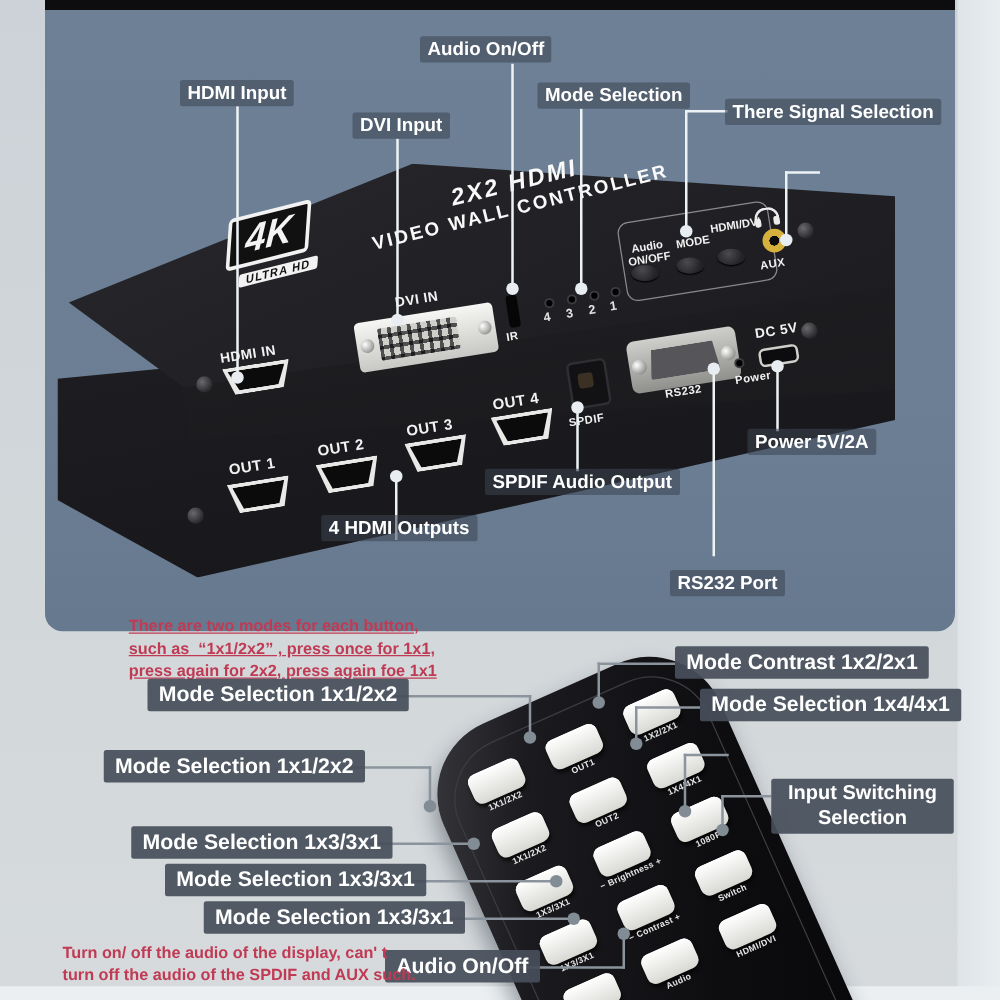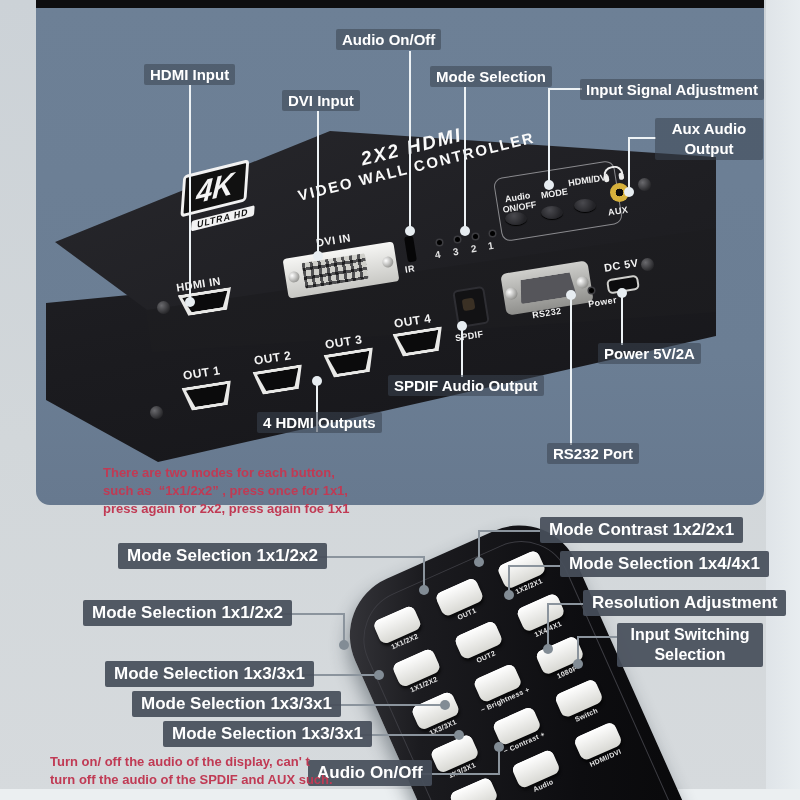--- a/index.html
+++ b/index.html
@@ -191,23 +191,21 @@
   <div class="pl pls" style="left:588px;top:297px;">Power</div>
   <div class="pl pls" style="left:604px;top:259px;font-size:11px;">DC 5V</div>
   <div class="dc5" style="left:607px;top:277px;"></div>
   <div class="screw" style="left:150px;top:406px;"></div>
   <div class="screw" style="left:641px;top:258px;"></div>
 
   <div class="lbl" style="left:144px;top:64px;">HDMI Input</div>
   <div class="lbl" style="left:282px;top:90px;">DVI Input</div>
   <div class="lbl" style="left:336px;top:29px;">Audio On/Off</div>
   <div class="lbl" style="left:430px;top:66px;">Mode Selection</div>
-  <div class="lbl" style="left:580px;top:79px;">Input Signal Adjustment</div>
-  <div class="lbl lbl2" style="left:655px;top:118px;width:96px;line-height:20px;">Aux Audio
-Output</div>
+  <div class="lbl" style="left:580px;top:79px;">There Signal Selection</div>
 
   <div class="wline" style="left:189px;top:85px;width:2px;height:215px;"></div>
   <div class="dot-w" style="left:185px;top:297px;"></div>
   <div class="wline" style="left:317px;top:111px;width:2px;height:142px;"></div>
   <div class="dot-w" style="left:313px;top:251px;"></div>
   <div class="wline" style="left:409px;top:51px;width:2px;height:178px;"></div>
   <div class="dot-w" style="left:405px;top:226px;"></div>
   <div class="wline" style="left:464px;top:87px;width:2px;height:142px;"></div>
   <div class="dot-w" style="left:460px;top:226px;"></div>
   <div class="wline" style="left:548px;top:88px;width:34px;height:2px;"></div>
@@ -220,27 +218,27 @@
   <div class="wline" style="left:316px;top:382px;width:2px;height:50px;"></div>
   <div class="dot-w" style="left:312px;top:376px;"></div>
   <div class="lbl" style="left:257px;top:412px;">4 HDMI Outputs</div>
 
   <div class="wline" style="left:461px;top:327px;width:2px;height:50px;"></div>
   <div class="dot-w" style="left:457px;top:321px;"></div>
   <div class="lbl" style="left:388px;top:375px;">SPDIF Audio Output</div>
 
   <div class="wline" style="left:570px;top:298px;width:2px;height:147px;"></div>
   <div class="dot-w" style="left:566px;top:290px;"></div>
-  <div class="lbl" style="left:536px;top:443px;margin-left:11px;">RS232 Port</div>
+  <div class="lbl" style="left:536px;top:456px;">RS232 Port</div>
 
   <div class="wline" style="left:621px;top:295px;width:2px;height:50px;"></div>
   <div class="dot-w" style="left:617px;top:288px;"></div>
   <div class="lbl" style="left:598px;top:343px;">Power 5V/2A</div>
 
-  <div class="note" style="left:103px;top:464px;"><span>There are two modes for each button,</span><br><span>such as  “1x1/2x2” , press once for 1x1,</span><br><span>press again for 2x2, press again foe 1x1</span></div>
+  <div class="note" style="left:103px;top:492px;text-decoration:underline;"><span>There are two modes for each button,</span><br><span>such as  “1x1/2x2” , press once for 1x1,</span><br><span>press again for 2x2, press again foe 1x1</span></div>
 
   <div class="remote">
     <div class="inner"></div>
     <div class="keys">
       <div class="key">
           <div class="cap"></div>
           <div class="kl">1X1/2X2</div>
         </div>
       <div class="key">
           <div class="cap"></div>
@@ -303,21 +301,20 @@
   </div>
 
   <div class="badge" style="left:118px;top:543px;">Mode Selection 1x1/2x2</div>
   <div class="badge" style="left:83px;top:600px;">Mode Selection 1x1/2x2</div>
   <div class="badge" style="left:105px;top:661px;">Mode Selection 1x3/3x1</div>
   <div class="badge" style="left:132px;top:691px;">Mode Selection 1x3/3x1</div>
   <div class="badge" style="left:163px;top:721px;">Mode Selection 1x3/3x1</div>
 
   <div class="badge" style="left:540px;top:517px;">Mode Contrast 1x2/2x1</div>
   <div class="badge" style="left:560px;top:551px;">Mode Selection 1x4/4x1</div>
-  <div class="badge" style="left:583px;top:590px;">Resolution Adjustment</div>
   <div class="badge" style="left:617px;top:623px;width:128px;white-space:normal;text-align:center;font-size:16px;line-height:20px;">Input Switching Selection</div>
 
   <div class="badge" style="left:308px;top:760px;">Audio On/Off</div>
   <div class="note" style="left:50px;top:753px;"><span>Turn on/ off the audio of the display, can' t</span><br><span>turn off the audio of the SPDIF and AUX such.</span></div>
 
   <div class="gline" style="left:312px;top:556px;width:113px;height:2px;"></div>
   <div class="gline" style="left:423px;top:556px;width:2px;height:32px;"></div>
   <div class="dot-g" style="left:419px;top:585px;"></div>
 
   <div class="gline" style="left:277px;top:613px;width:68px;height:2px;"></div>

